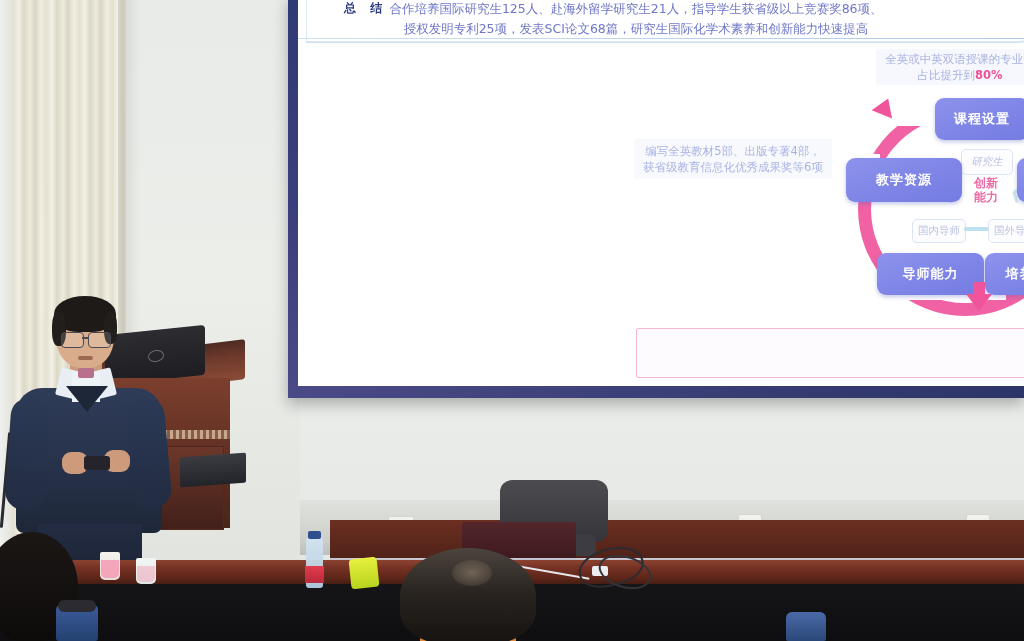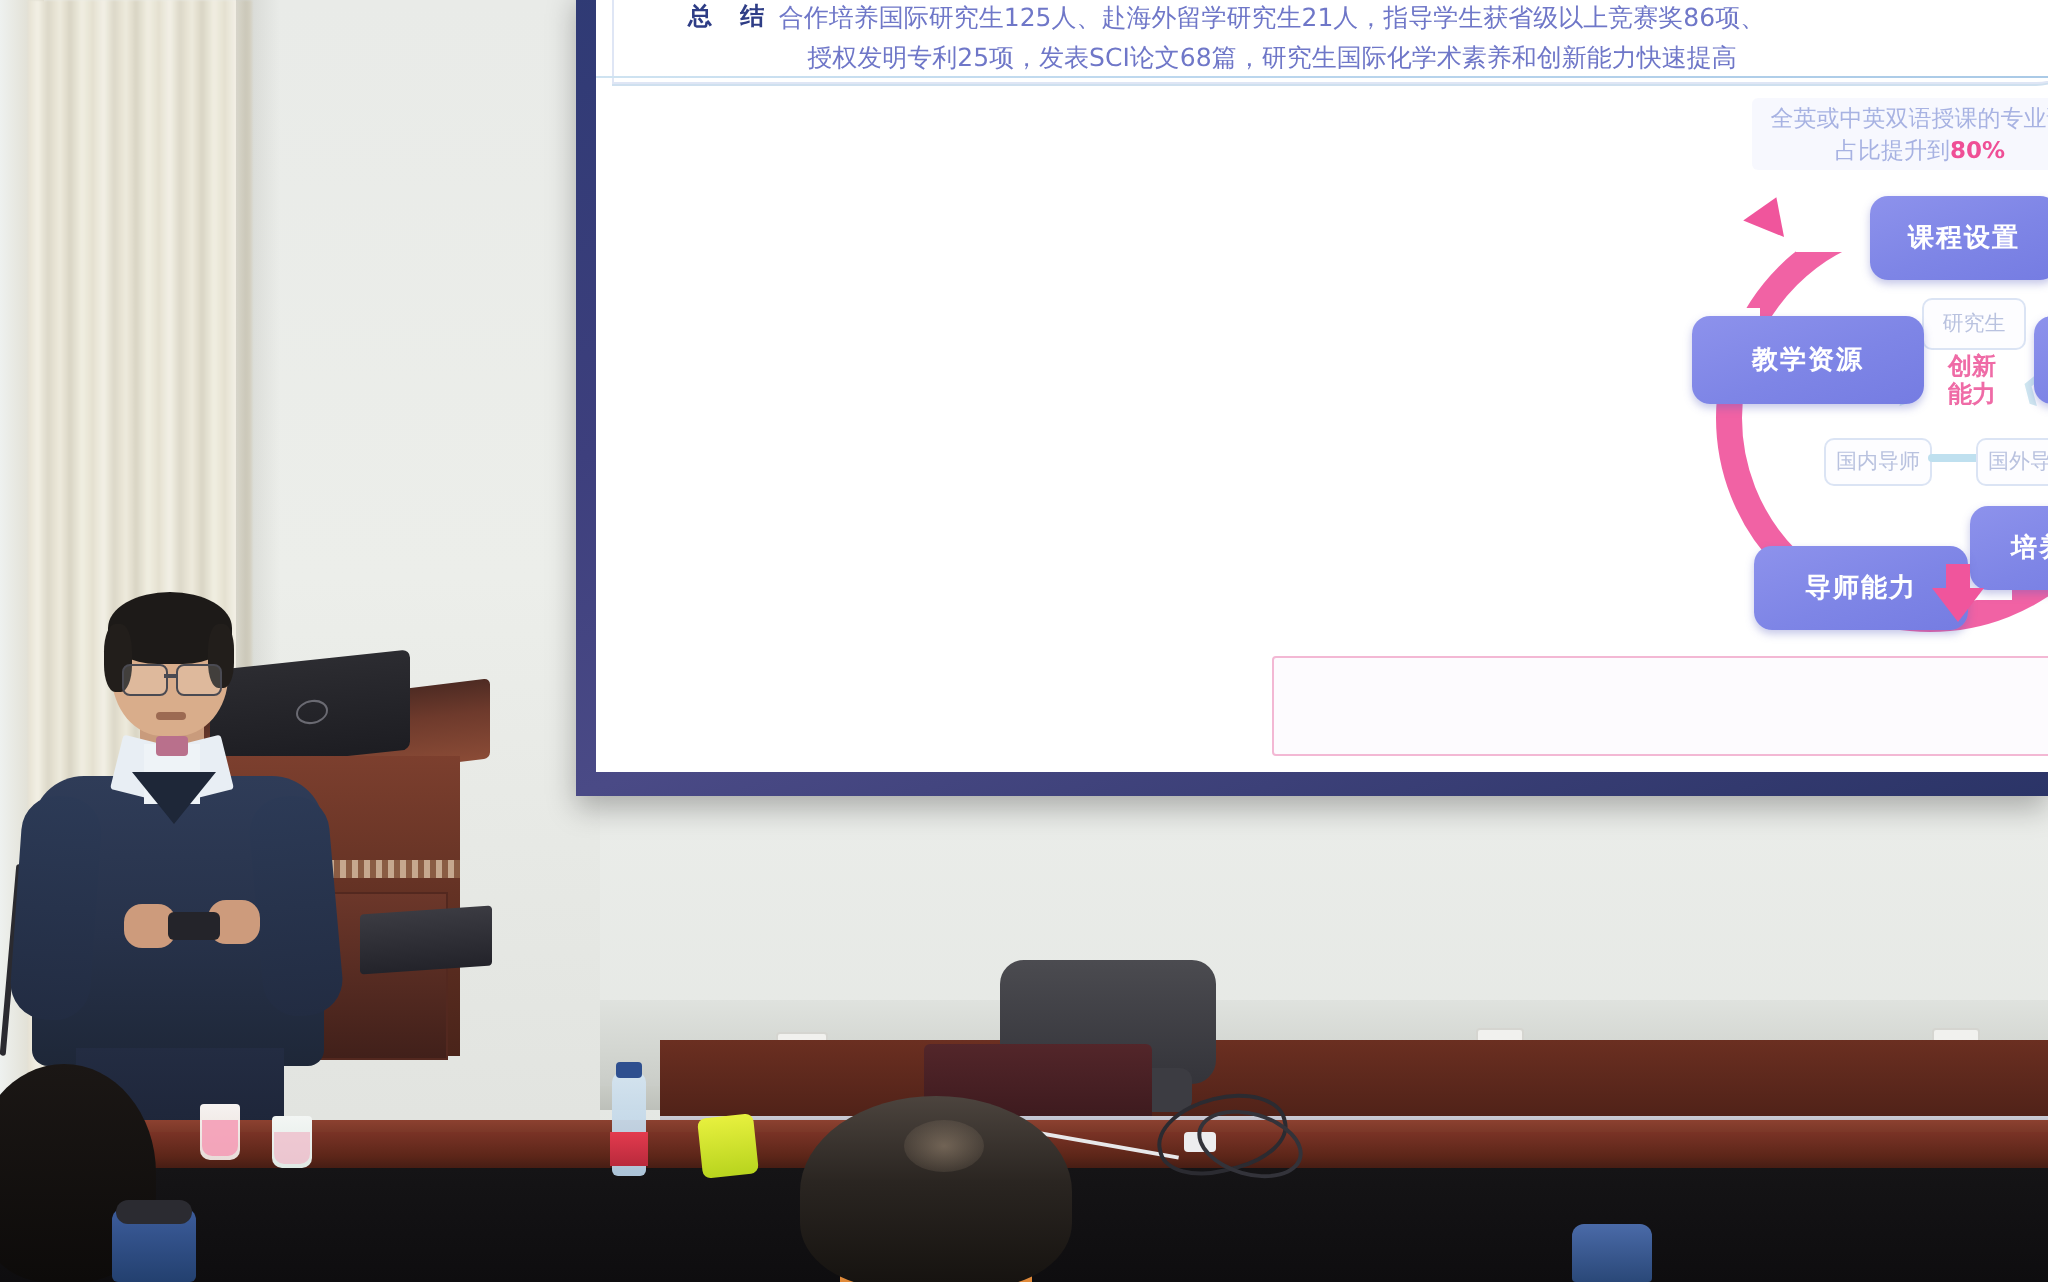--- a/index.html
+++ b/index.html
@@ -71,28 +71,28 @@
 
   
   .pbox{position:absolute;background:linear-gradient(160deg,#8d92ec 0%,#7e85e6 55%,#757ce2 100%);
     border-radius:9px;color:#ffffff;font-weight:bold;font-size:13px;
     display:flex;align-items:center;justify-content:center;letter-spacing:1px;
     box-shadow:0 2px 4px rgba(90,95,190,.35);
     font-family:"DejaVu Sans","Liberation Sans",sans-serif;}
   .pb-top{left:637px;top:104px;width:94px;height:42px;}
   .pb-left{left:548px;top:164px;width:116px;height:44px;}
   .pb-right{left:719px;top:164px;width:96px;height:44px;}
-  .pb-bl{left:579px;top:259px;width:107px;height:42px;margin-top:20px;}
+  .pb-bl{left:579px;top:259px;width:107px;height:42px;}
   .pb-br{left:687px;top:259px;width:97px;height:42px;}
 
   
   .ibox{position:absolute;border:1px solid #dbe4f4;border-radius:5px;background:#fdfdff;
     color:#b9c2df;font-size:10.5px;display:flex;align-items:center;justify-content:center;
     font-family:"DejaVu Sans","Liberation Sans",sans-serif;}
-  .ib-top{left:663px;top:155px;width:50px;height:24px;}
+  .ib-top{left:663px;top:155px;width:50px;height:24px;font-style:italic;}
   .ib-left{left:614px;top:225px;width:52px;height:22px;}
   .ib-right{left:690px;top:225px;width:52px;height:22px;}
   .center-label{position:absolute;left:660px;top:182px;width:56px;text-align:center;
     font-size:12px;line-height:14px;color:#ef6ba6;font-weight:bold;
     font-family:"DejaVu Sans","Liberation Sans",sans-serif;}
   .chev{position:absolute;color:#cfe6f0;font-size:17px;}
   .chev-l{left:646px;top:188px;transform:rotate(-18deg);}
   .chev-r{left:712px;top:188px;transform:rotate(18deg);}
   .hconn{position:absolute;left:666px;top:233px;width:26px;height:4px;background:#bfe0ef;border-radius:2px;}
   .hconn:after{content:"";position:absolute;right:-6px;top:-3px;border-left:7px solid #bfe0ef;
@@ -277,20 +277,21 @@
         <div class="ibox ib-left">国内导师</div>
         <div class="hconn"></div>
         <div class="ibox ib-right">国外导师</div>
 
         <div class="pbox pb-top">课程设置</div>
         <div class="pbox pb-right">授课方式</div>
         <div class="pbox pb-br">培养平台</div>
         <div class="pbox pb-bl">导师能力</div>
         <div class="pbox pb-left">教学资源</div>
 
+        <div class="note n-l1">编写全英教材5部、出版专著4部，获省级教育信息化优秀成果奖等6项</div>
 
         <div class="arrow-stem"></div>
         <div class="arrow-dn"></div>
 
         <div class="banner"></div>
         <div class="banner-text">
           <div>合作培养国际研究生125人、赴海外留学研究生21人，指导学生获省级以上竞赛奖86项、</div>
           <div>授权发明专利25项，发表SCI论文68篇，研究生国际化学术素养和创新能力快速提高</div>
         </div>
 

